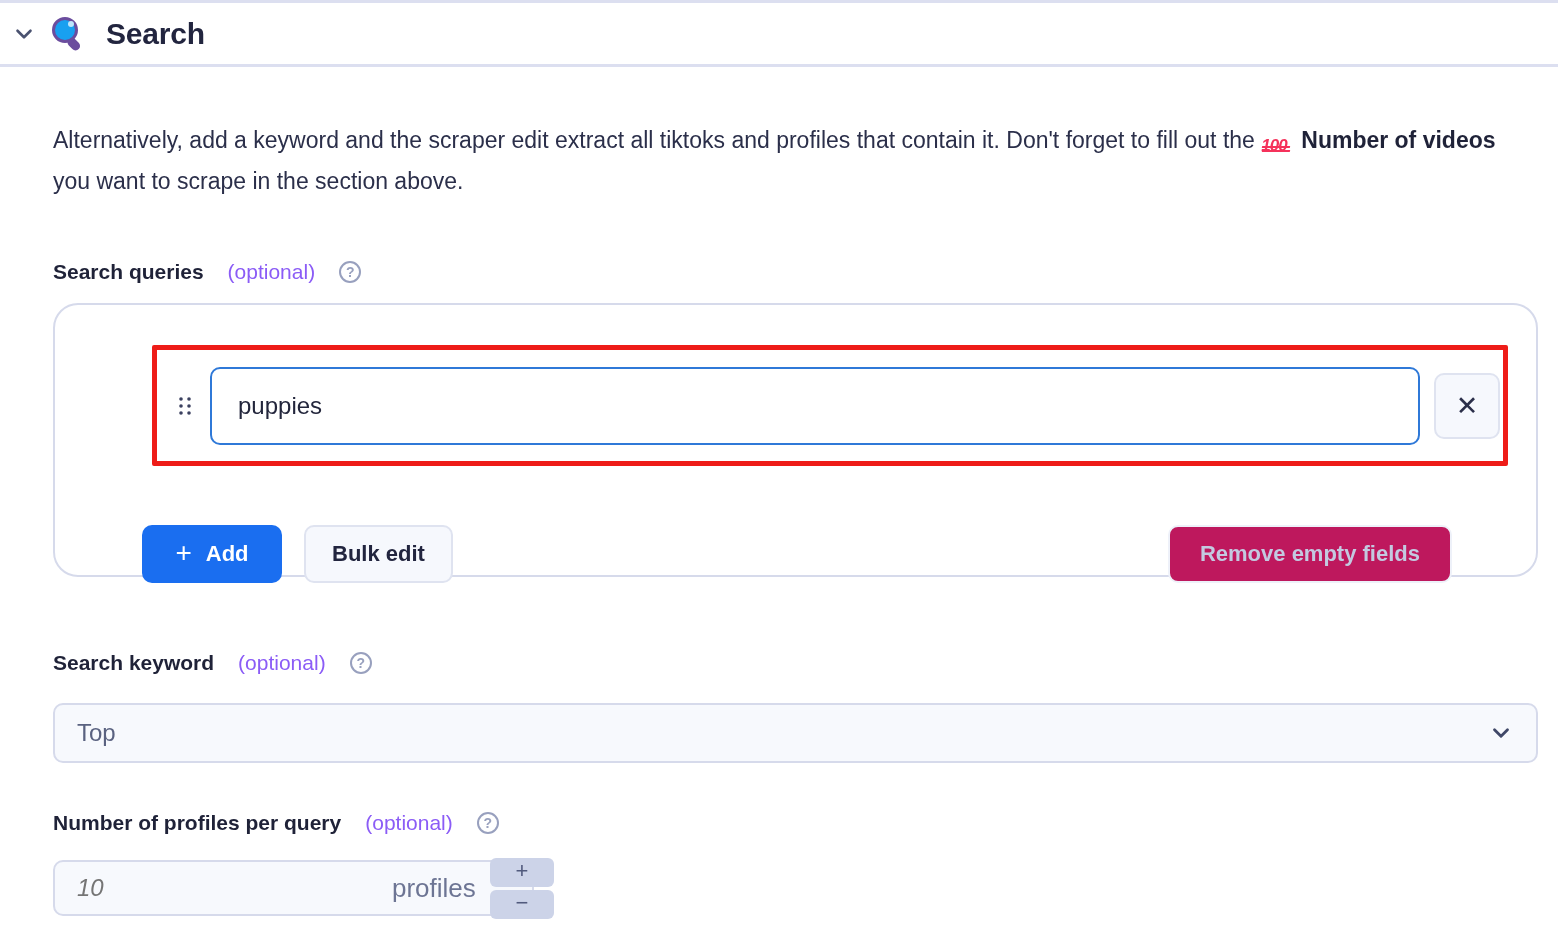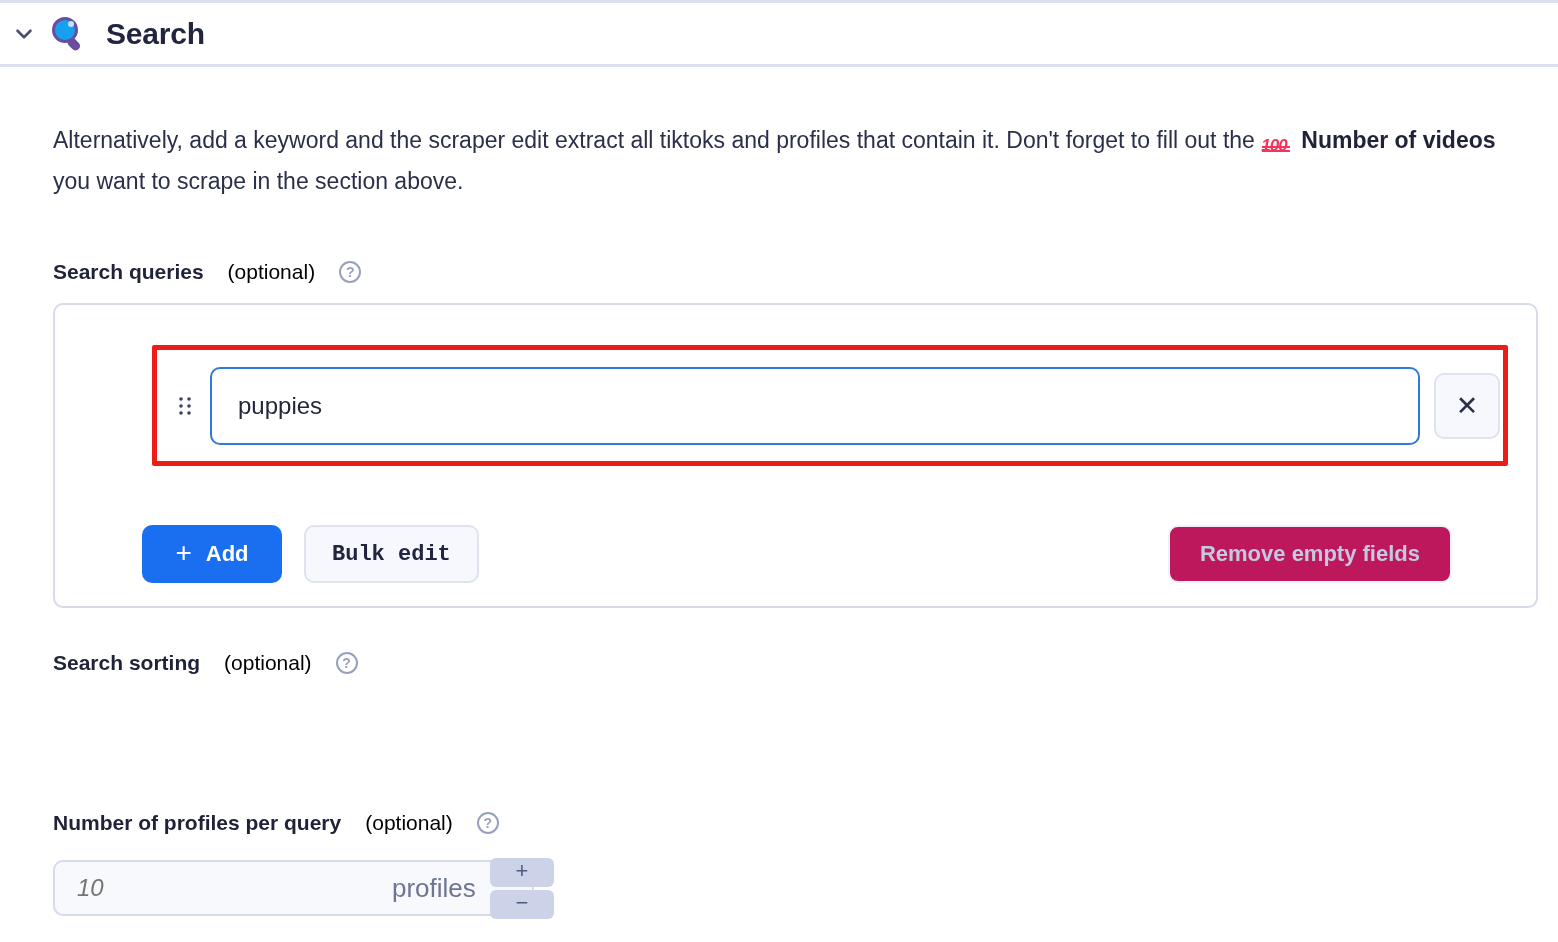--- a/index.html
+++ b/index.html
@@ -48,35 +48,35 @@
   }
   .desc b { font-weight: 700; color: #1f2238; }
 
   
   .field-label {
     position: absolute;
     font-size: 21px; font-weight: 700; color: #1f2238;
     display: flex; align-items: center; gap: 24px;
     white-space: nowrap;
   }
-  .field-label .optional { font-weight: 400; color: #000000; }
+  .field-label .optional { font-weight: 400; color: #8b5cf6; }
   .help-icon {
     width: 22px; height: 22px; border-radius: 50%;
     border: 2px solid #98a0be;
     color: #98a0be; font-size: 14px; font-weight: 700;
     display: inline-flex; align-items: center; justify-content: center;
     line-height: 1; cursor: pointer; flex: 0 0 auto;
     font-family: "Liberation Sans", sans-serif;
   }
 
   
   .queries-card {
     position: absolute; left: 53px; top: 303px;
-    width: 1485px; height: 305px;
-    border: 2px solid #d6daeb; border-radius: 10px;
+    width: 1485px; height: 274px;
+    border: 2px solid #d6daeb; border-radius: 25px;
     background: #fff;
   }
 
   .red-highlight {
     position: absolute; left: 97px; top: 40px;
     width: 1356px; height: 121px;
     border: 5px solid #ee1c18; border-radius: 2px;
     pointer-events: none;
   }
 
@@ -120,21 +120,21 @@
     font-family: "Liberation Sans", sans-serif;
     border: 2px solid transparent;
   }
   .btn-add {
     background: #1a6ef0; color: #fff; padding: 0 30px; gap: 14px;
     min-width: 140px;
   }
   .btn-add .plus { font-size: 28px; font-weight: 400; line-height: 1; margin-top: -2px;}
   .btn-bulk {
     background: #f6f8fd; color: #22253f; border-color: #dfe3f0;
-    padding: 0 26px; margin-left: 22px; font-weight: 700; font-family: Liberation Mono, monospace;
+    padding: 0 26px; margin-left: 22px; font-weight: 700;
   }
   .btn-remove-empty {
     background: #be185d; color: #c3c9e0; border-color: #eef1f9;
     padding: 4px 30px; margin-left: auto; font-weight: 700; cursor: default;
   }
 
   
   .select-box {
     position: absolute; left: 53px; top: 703px;
     width: 1485px; height: 60px;
@@ -258,25 +258,33 @@
       <button class="btn btn-add">
         <span class="plus">+</span>
         <span>Add</span>
       </button>
       <button class="btn btn-bulk">Bulk edit</button>
       <button class="btn btn-remove-empty">Remove empty fields</button>
     </div>
   </div>
 
   <div class="field-label" style="left:53px; top:651px;">
-    <span>Search sorting</span>
+    <span>Search keyword</span>
     <span class="optional">(optional)</span>
     <span class="help-icon">?</span>
   </div>
 
+  <div class="select-box">
+    <span class="select-value">Top</span>
+    <span class="select-chevron">
+      <svg width="26" height="26" viewBox="0 0 24 24" fill="none" stroke="#404868" stroke-width="2.6" stroke-linecap="round" stroke-linejoin="round">
+        <polyline points="6 9 12 15 18 9"></polyline>
+      </svg>
+    </span>
+  </div>
 
   <div class="field-label" style="left:53px; top:811px;">
     <span>Number of profiles per query</span>
     <span class="optional">(optional)</span>
     <span class="help-icon">?</span>
   </div>
 
   <div class="number-box">
     <input class="number-value" type="text" placeholder="10" style="">
     <span class="number-unit">profiles</span>

